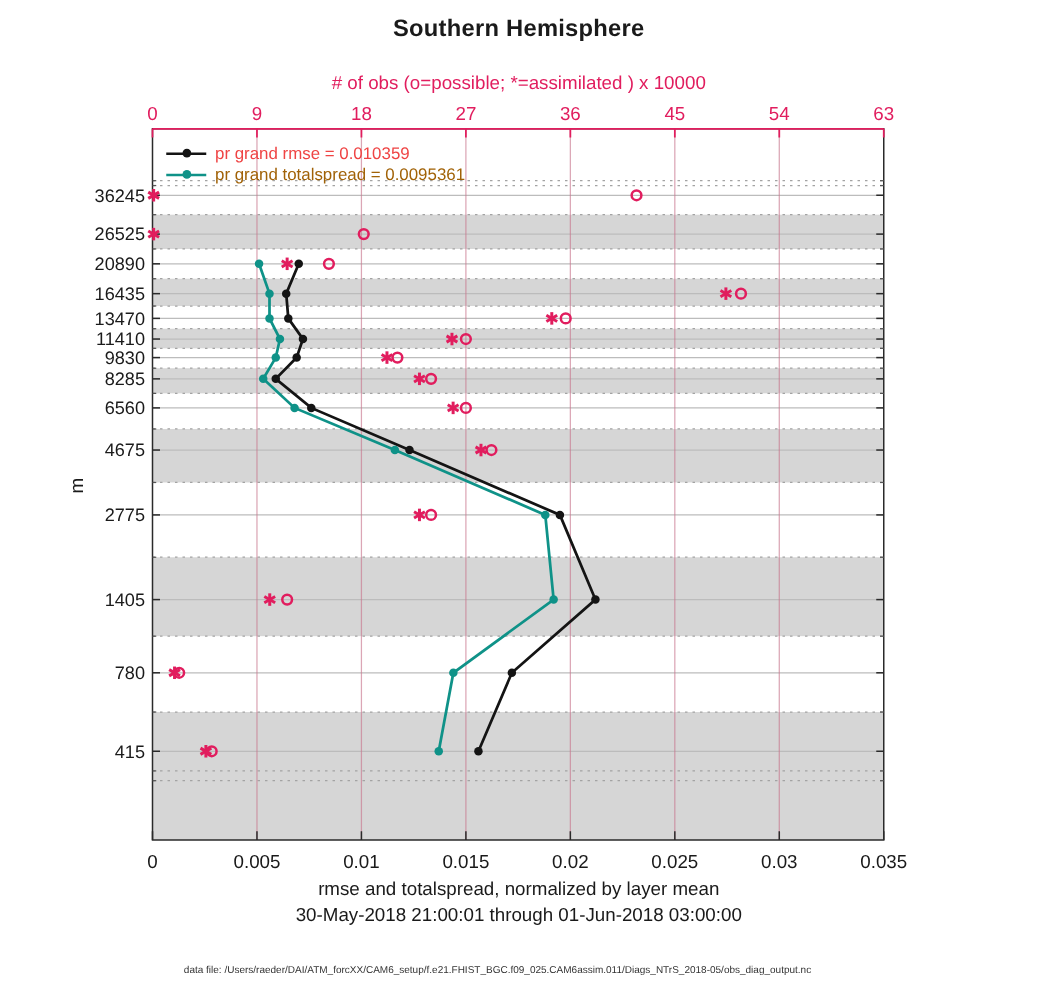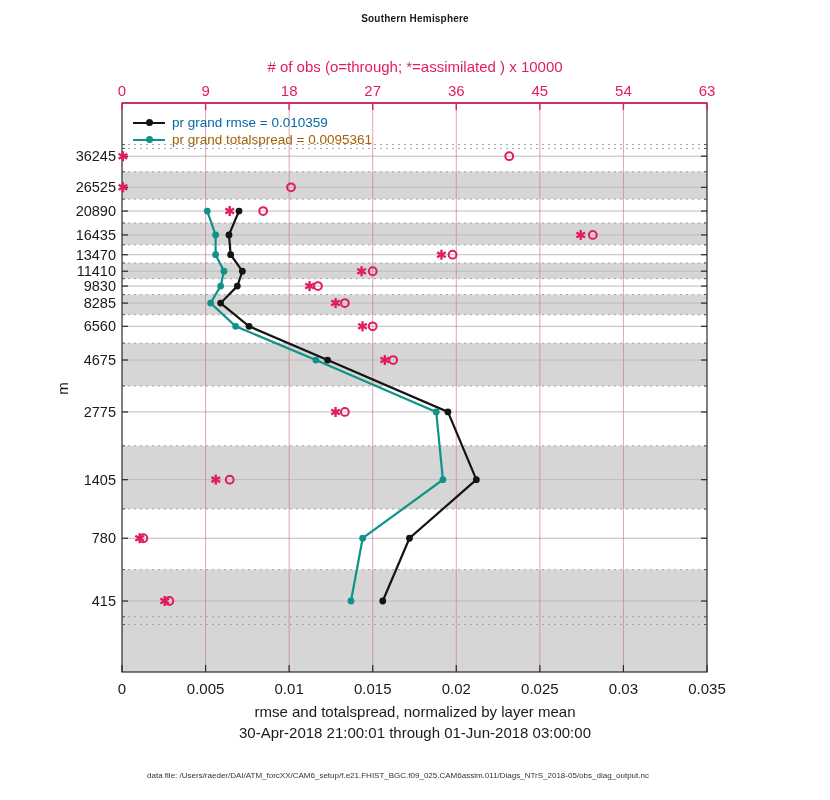--- a/index.html
+++ b/index.html
@@ -1,39 +1,39 @@
 <!DOCTYPE html>
 <html><head>
 <meta charset="utf-8">
 <style>
   html,body{margin:0;padding:0;background:#ffffff;}
   #fig{position:relative;width:830px;height:800px;background:#ffffff;
        font-family:"Liberation Sans", sans-serif;overflow:hidden;}
   .abs{position:absolute;}
-  .title-line{width:830px;text-align:center;font-weight:bold;font-size:10px;color:#1a1a1a;letter-spacing:0.2px;}
+  .title-line{width:830px;text-align:center;font-weight:bold;font-size:19px;color:#1a1a1a;letter-spacing:0.2px;}
   #title1{top:13px;left:0;}
   #title2{top:35px;left:0;}
   #topAxisLabel{top:58px;left:0;width:830px;text-align:center;font-size:15px;}
   #ylabel{top:380px;left:56px;font-size:15px;color:#1a1a1a;transform:rotate(-90deg);transform-origin:center;}
   #xlabel{top:703px;left:0;width:830px;text-align:center;font-size:15px;color:#1a1a1a;}
   #xdates{top:724px;left:0;width:830px;text-align:center;font-size:15px;color:#1a1a1a;}
   #footer{top:771px;left:0;width:796px;text-align:center;font-size:8px;color:#333333;}
   #legend{top:114px;left:133px;}
   .leg-row{display:flex;align-items:center;height:17px;}
   .leg-swatch{position:relative;width:32px;height:17px;margin-right:7px;}
   .leg-swatch .ln{position:absolute;left:0;top:8px;width:32px;height:2.4px;}
   .leg-swatch .dot{position:absolute;left:12.5px;top:5px;width:7px;height:7px;border-radius:50%;}
   .leg-label{font-size:13.5px;}
 </style>
 </head>
 <body>
 
 <div id="fig">
   <div id="title1" class="abs title-line">Southern Hemisphere</div>
-  <div id="topAxisLabel" class="abs" style="color: rgb(225, 29, 94);"># of obs (o=through; *=assimilated ) x 10000</div>
+  <div id="topAxisLabel" class="abs" style="color: rgb(225, 29, 94);"># of obs (o=possible; *=assimilated ) x 10000</div>
 
   <svg id="plot" class="abs" width="830" height="800" viewBox="0 0 830 800" style="top:0;left:0;">
       <rect x="122" y="569.6229509294473" width="585" height="102.37704907055274" fill="#d6d6d6"></rect>
       <rect x="122" y="445.7960830585548" width="585" height="63.14736184289427" fill="#d6d6d6"></rect>
       <rect x="122" y="343.17044746828867" width="585" height="42.80803240412672" fill="#d6d6d6"></rect>
       <rect x="122" y="294.57437027559126" width="585" height="20.124183660758376" fill="#d6d6d6"></rect>
       <rect x="122" y="262.9751382770228" width="585" height="15.674788903954664" fill="#d6d6d6"></rect>
       <rect x="122" y="222.9839174380469" width="585" height="21.833701626561492" fill="#d6d6d6"></rect>
       <rect x="122" y="171.748746387477" width="585" height="27.417708216847245" fill="#d6d6d6"></rect>
       <line x1="122" y1="569.6229509294473" x2="707" y2="569.6229509294473" stroke="#a3a3a3" stroke-width="1" stroke-dasharray="2,4"></line>
@@ -266,28 +266,28 @@
       <line x1="127.25869844749363" y1="153.71388942921772" x2="118.59844440964923" y2="158.71388942921772" stroke="#e11d5e" stroke-width="2.4"></line>
       <line x1="127.25869844749363" y1="158.71388942921772" x2="118.59844440964923" y2="153.71388942921772" stroke="#e11d5e" stroke-width="2.4"></line>
     </svg>
 
   <div id="legend" class="abs">
     <div class="leg-row">
       <span class="leg-swatch">
         <span class="ln" id="leg-ln-0" style="background: rgb(20, 20, 20);"></span>
           <span class="dot" id="leg-dot-0" style="background: rgb(20, 20, 20);"></span>
       </span>
-      <span class="leg-label" style="color: #0369a1; text-align: right;">pr grand rmse = 0.010359</span>
+      <span class="leg-label" style="color: #ef4444; text-align: right;">pr grand rmse = 0.010359</span>
     </div>
     <div class="leg-row">
       <span class="leg-swatch">
         <span class="ln" id="leg-ln-1" style="background: rgb(15, 146, 136);"></span>
           <span class="dot" id="leg-dot-1" style="background: rgb(15, 146, 136);"></span>
       </span>
       <span class="leg-label" style="color: #a16207;">pr grand totalspread = 0.0095361</span>
     </div>
   </div>
 
   <div id="ylabel" class="abs">m</div>
   <div id="xlabel" class="abs">rmse and totalspread, normalized by layer mean</div>
-  <div id="xdates" class="abs">30-Apr-2018 21:00:01 through 01-Jun-2018 03:00:00</div>
+  <div id="xdates" class="abs">30-May-2018 21:00:01 through 01-Jun-2018 03:00:00</div>
   <div id="footer" class="abs">data file: /Users/raeder/DAI/ATM_forcXX/CAM6_setup/f.e21.FHIST_BGC.f09_025.CAM6assim.011/Diags_NTrS_2018-05/obs_diag_output.nc</div>
 </div>
 
 </body></html>

